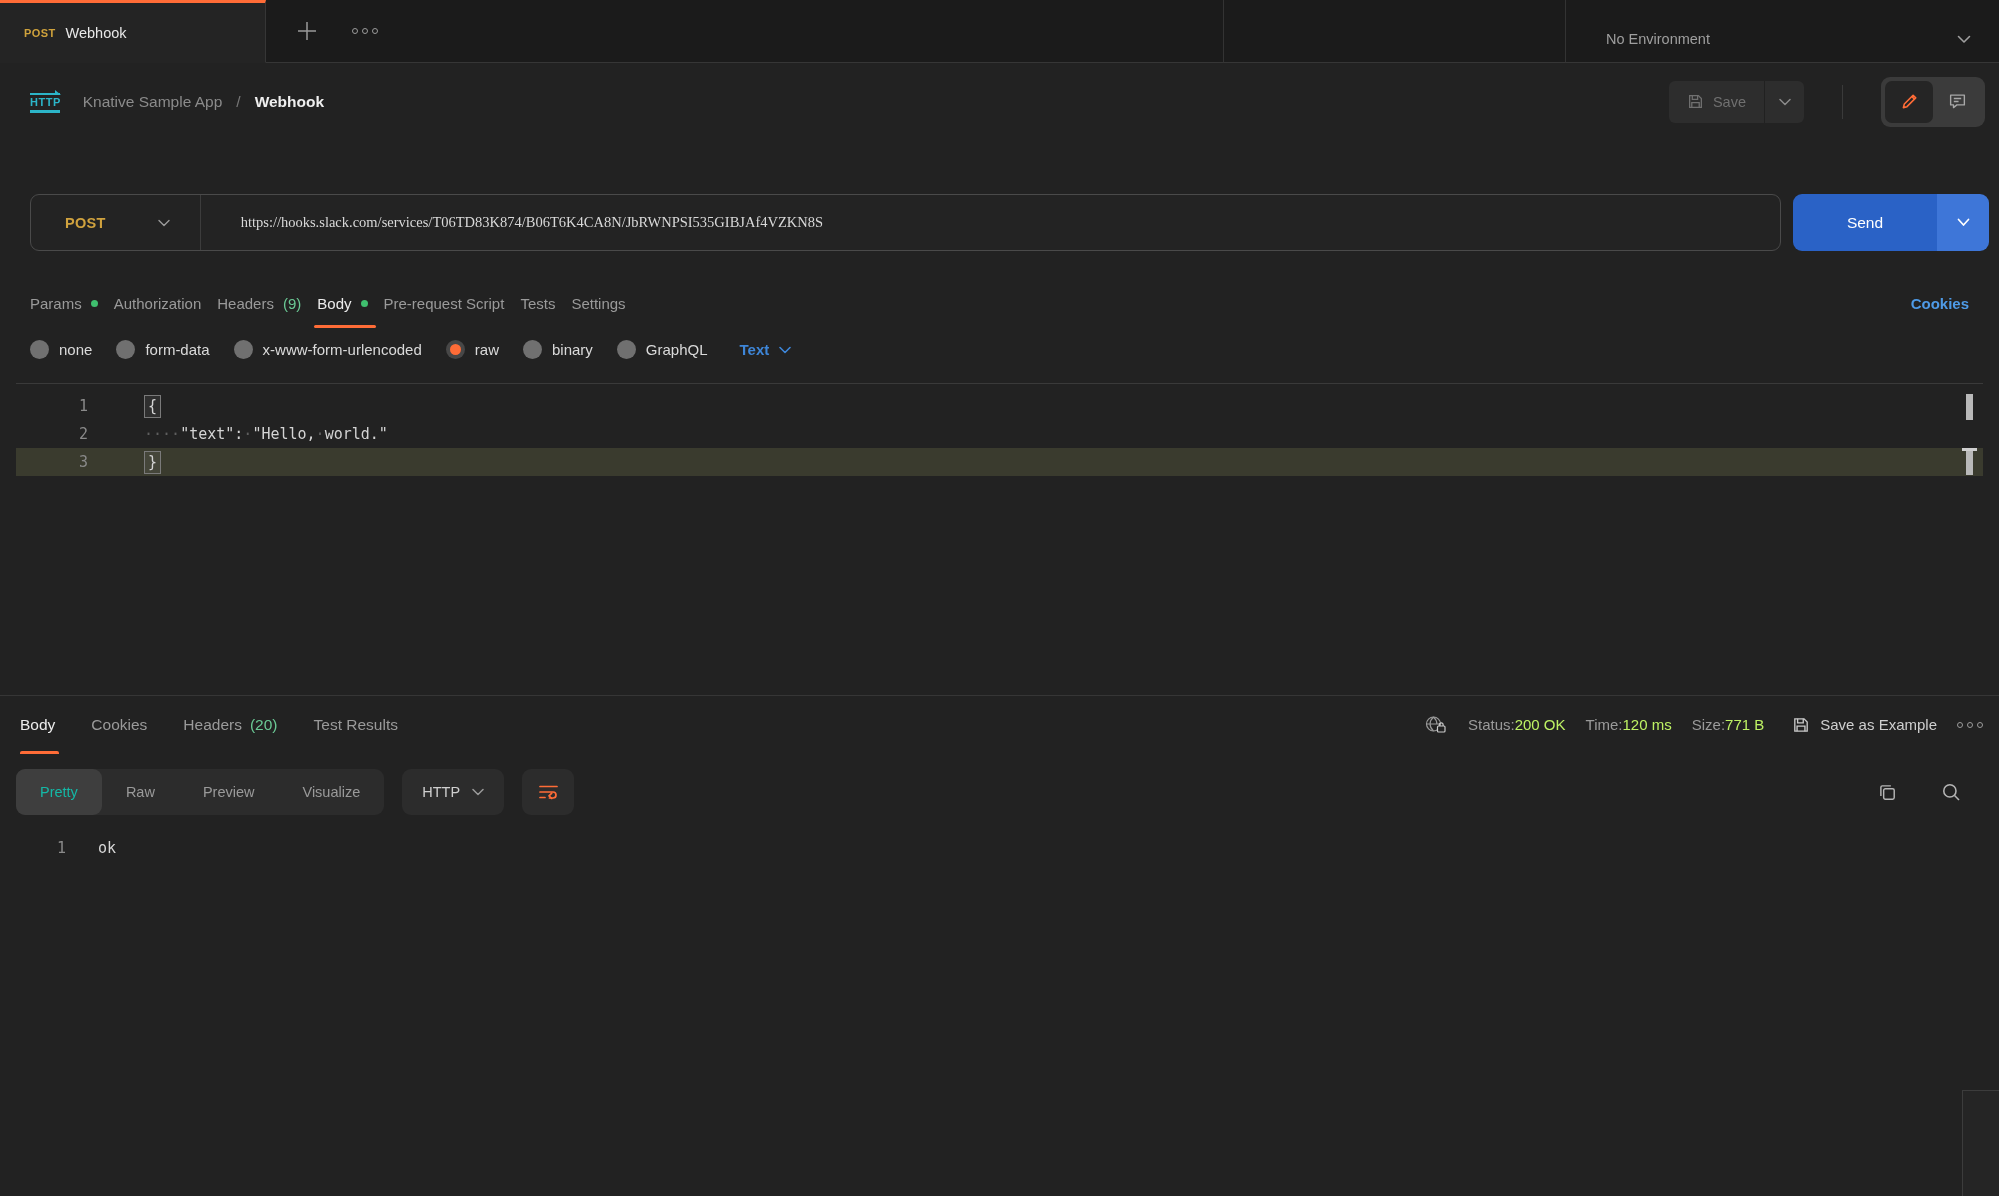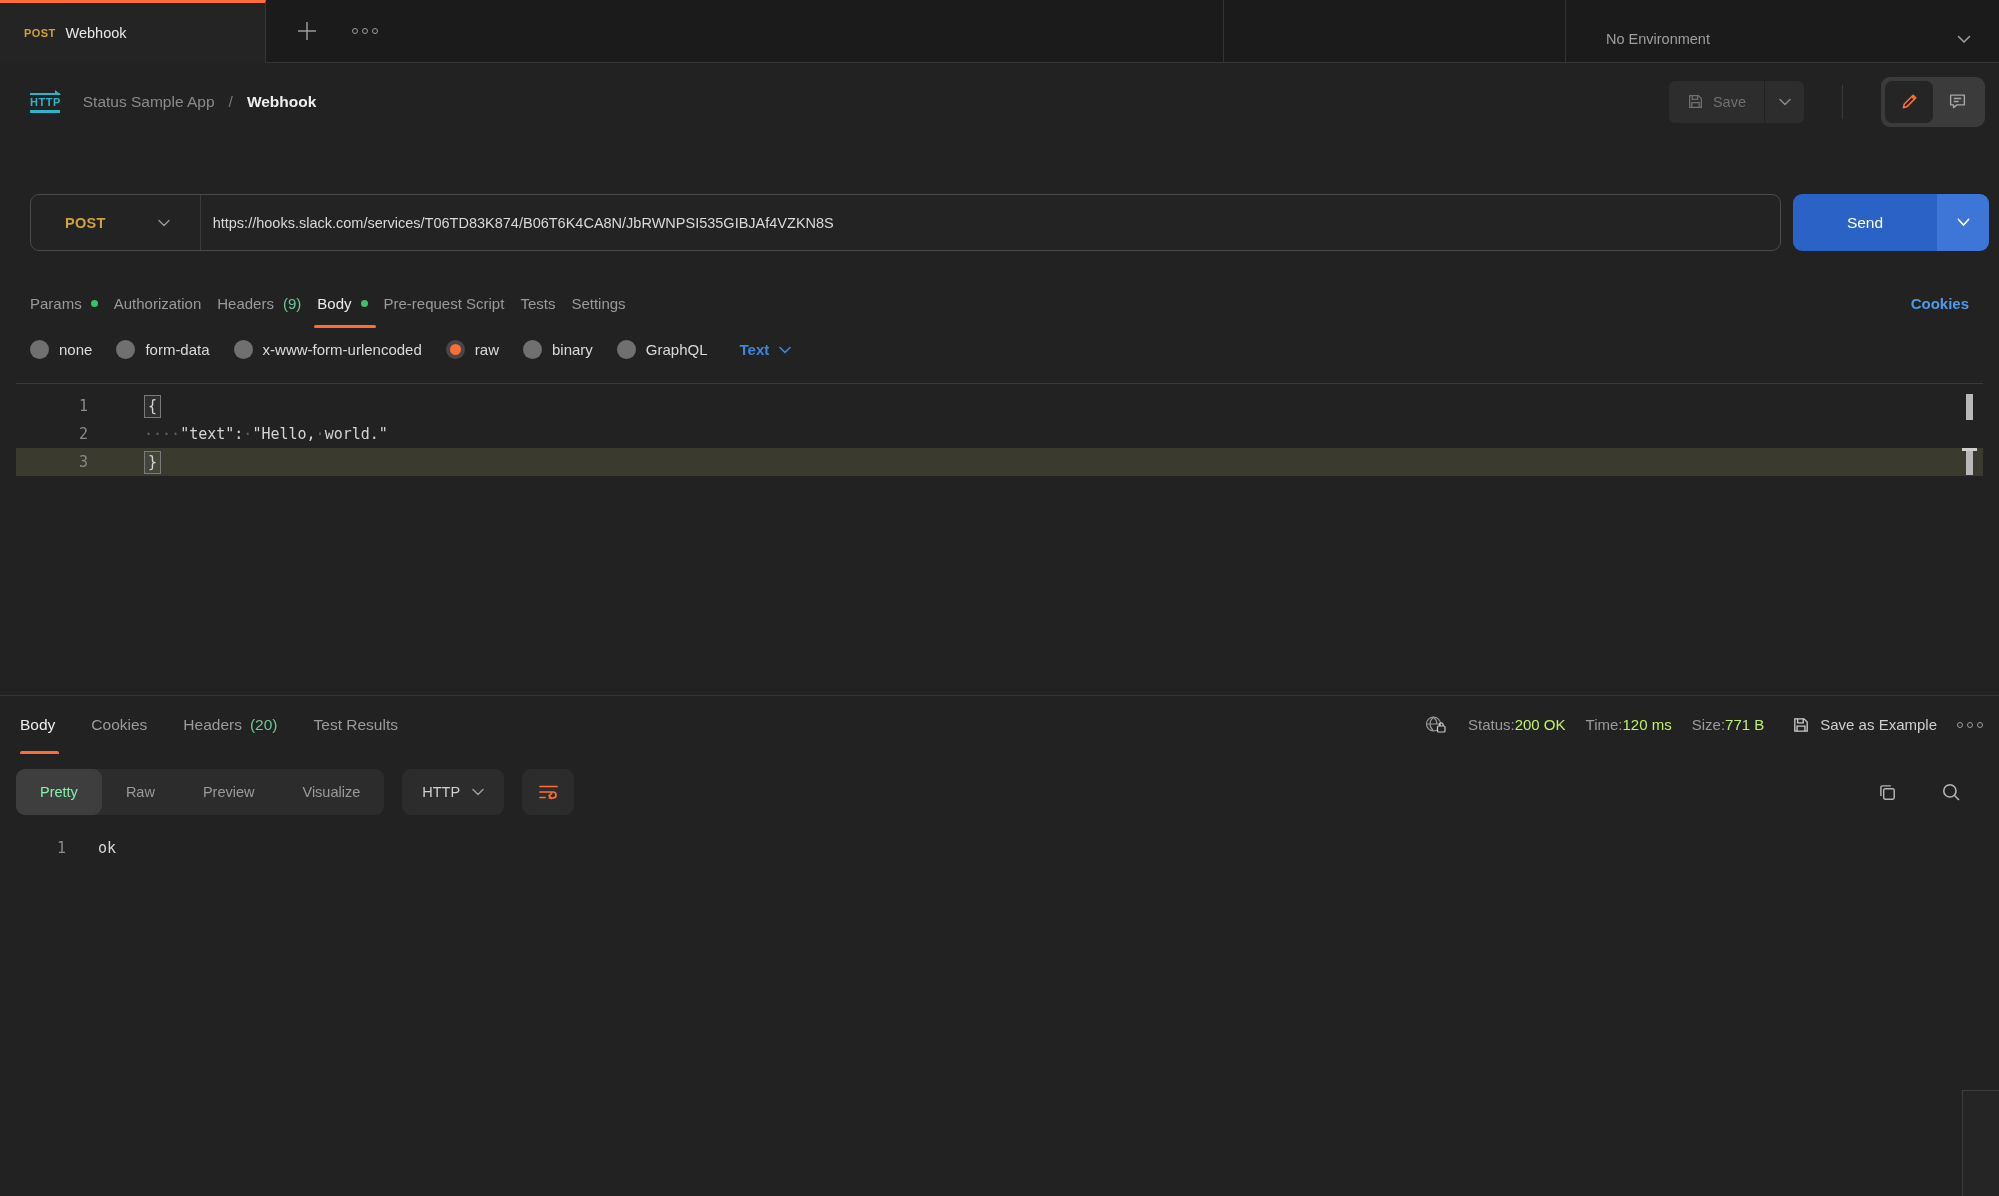--- a/index.html
+++ b/index.html
@@ -49,21 +49,21 @@
                  display:flex; align-items:center; justify-content:center; cursor:pointer; color:#a8a8a8; }
 
   
   .url-row { display:flex; align-items:stretch; margin:54px 10px 0 30px; gap:12px; }
   .url-bar { flex:1; height:57px; border:1px solid #4a4a4a; border-radius:9px; background:#232323;
              display:flex; align-items:center; overflow:hidden; }
   .method-select { display:flex; align-items:center; cursor:pointer; }
   .method-label { color:#d0a23e; font-weight:700; font-size:14.5px; margin-left:34px; letter-spacing:.3px; }
   .method-chev { color:#9a9a9a; margin-left:52px; display:flex; }
   .url-divider { width:1px; height:57px; background:#3c3c3c; margin-left:30px; }
-  .url-text { margin-left:12px; color:#d9d9d9; font-size:14.5px; white-space:nowrap; }
+  .url-text { margin-left:40px; color:#d9d9d9; font-size:14.5px; white-space:nowrap;font-family:Liberation Serif, serif; }
   .send-btn { width:196px; height:57px; border-radius:9px; overflow:hidden; display:flex; cursor:pointer; }
   .send-main { flex:1; background:#2a62c6; color:#fff; font-size:15.5px; font-weight:400;
                display:flex; align-items:center; justify-content:center; border:none; cursor:pointer; }
   .send-chev { width:52px; background:#3e76d8; border:none; color:#fff;
                display:flex; align-items:center; justify-content:center; cursor:pointer; }
 
   
   .req-tabs { display:flex; align-items:flex-start; gap:16px; margin:44px 30px 0 30px; font-size:15px; color:#9a9a9a; }
   .req-tab { display:flex; align-items:center; gap:9px; cursor:pointer; position:relative; }
   .req-tab.active { color:#ececec; }
@@ -107,21 +107,21 @@
   .resp-meta { margin-left:auto; display:flex; align-items:center; gap:20px; font-size:15px; }
   .meta-pair { display:flex; }
   .meta-label { color:#9a9a9a; }
   .meta-value { color:#bef264; }
   .save-example { display:flex; align-items:center; gap:10px; color:#cfcfcf; cursor:pointer; margin-left:8px; }
 
   .resp-toolbar { display:flex; align-items:center; margin:16px 16px 0 16px; }
   .seg { display:flex; background:#2c2c2c; border-radius:9px; }
   .seg-btn { height:46px; padding:0 24px; display:flex; align-items:center; color:#9a9a9a;
              font-size:14.5px; border:none; background:none; cursor:pointer; }
-  .seg-btn.active { background:#3e3e3e; border-radius:9px; color:#86efac; }
+  .seg-btn.active { background:#3e3e3e; border-radius:9px; color:#14b8a6; }
   .fmt-btn { margin-left:18px; height:46px; padding:0 20px; background:#2c2c2c; border:none; border-radius:9px;
              display:flex; align-items:center; gap:12px; color:#cfcfcf; font-size:14.5px; cursor:pointer; }
   .wrap-btn { margin-left:18px; height:46px; width:52px; background:#2c2c2c; border:none; border-radius:9px;
               display:flex; align-items:center; justify-content:center; cursor:pointer; }
   .resp-tools-right { margin-left:auto; display:flex; align-items:center; gap:44px; padding-right:22px; color:#b5b5b5; }
 
   .resp-body { display:flex; align-items:center; margin-top:24px; font-family:"DejaVu Sans Mono", monospace; font-size:15px; }
   .resp-num { width:66px; text-align:right; color:#8a8a8a; }
   .resp-text { margin-left:32px; color:#d8d8d8; }
 
@@ -167,21 +167,21 @@
       </span>
     </div>
   </div>
 
   <div class="header-row">
     <span class="http-badge">
       <span class="http-arrow"></span>
       <span class="http-text">HTTP</span>
       <span class="http-bar"></span>
     </span>
-    <span class="crumb-collection">Status Sample App</span>
+    <span class="crumb-collection">Knative Sample App</span>
     <span class="crumb-sep">/</span>
     <span class="crumb-request">Webhook</span>
 
     <div class="header-right">
       <div class="save-group">
         <button class="save-btn">
           <span>
             <svg width="17" height="17" viewBox="0 0 16 16" fill="none" stroke="currentColor" stroke-width="1.2">
                 <path d="M2.5 2.5h8.2l2.8 2.8v8.2h-11z"></path>
                 <path d="M5 2.5v3.6h5V2.5"></path>

